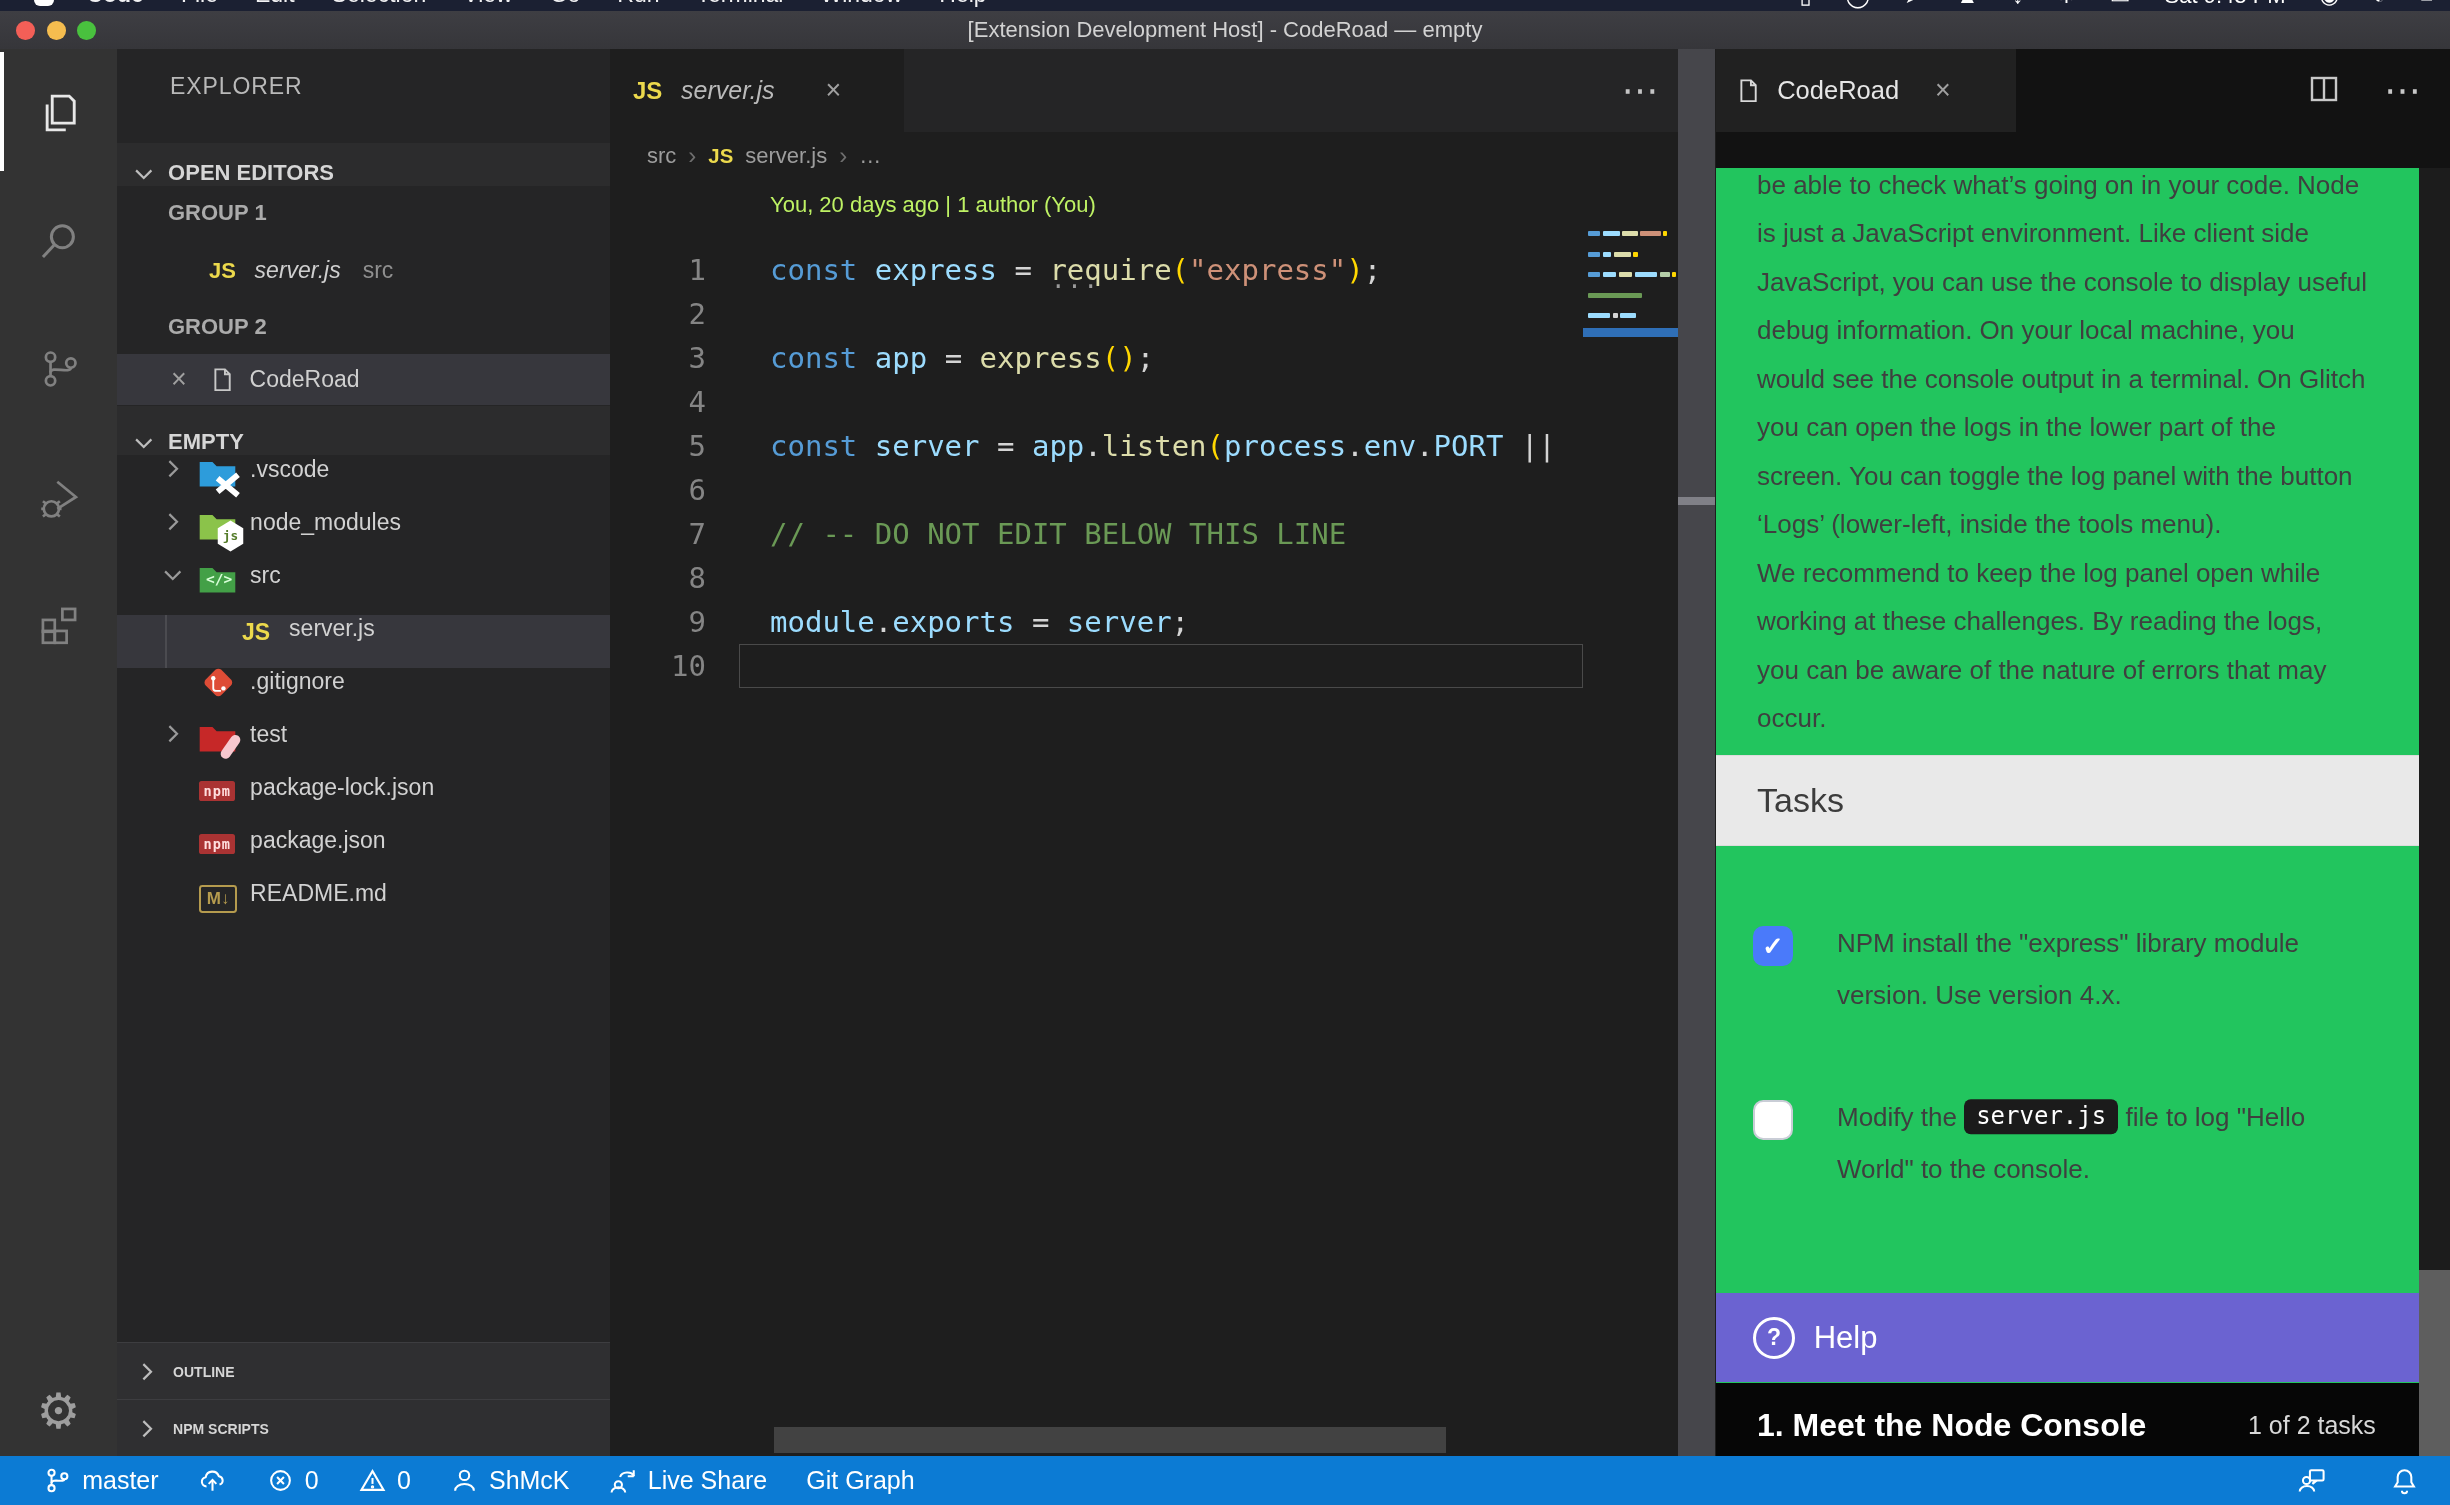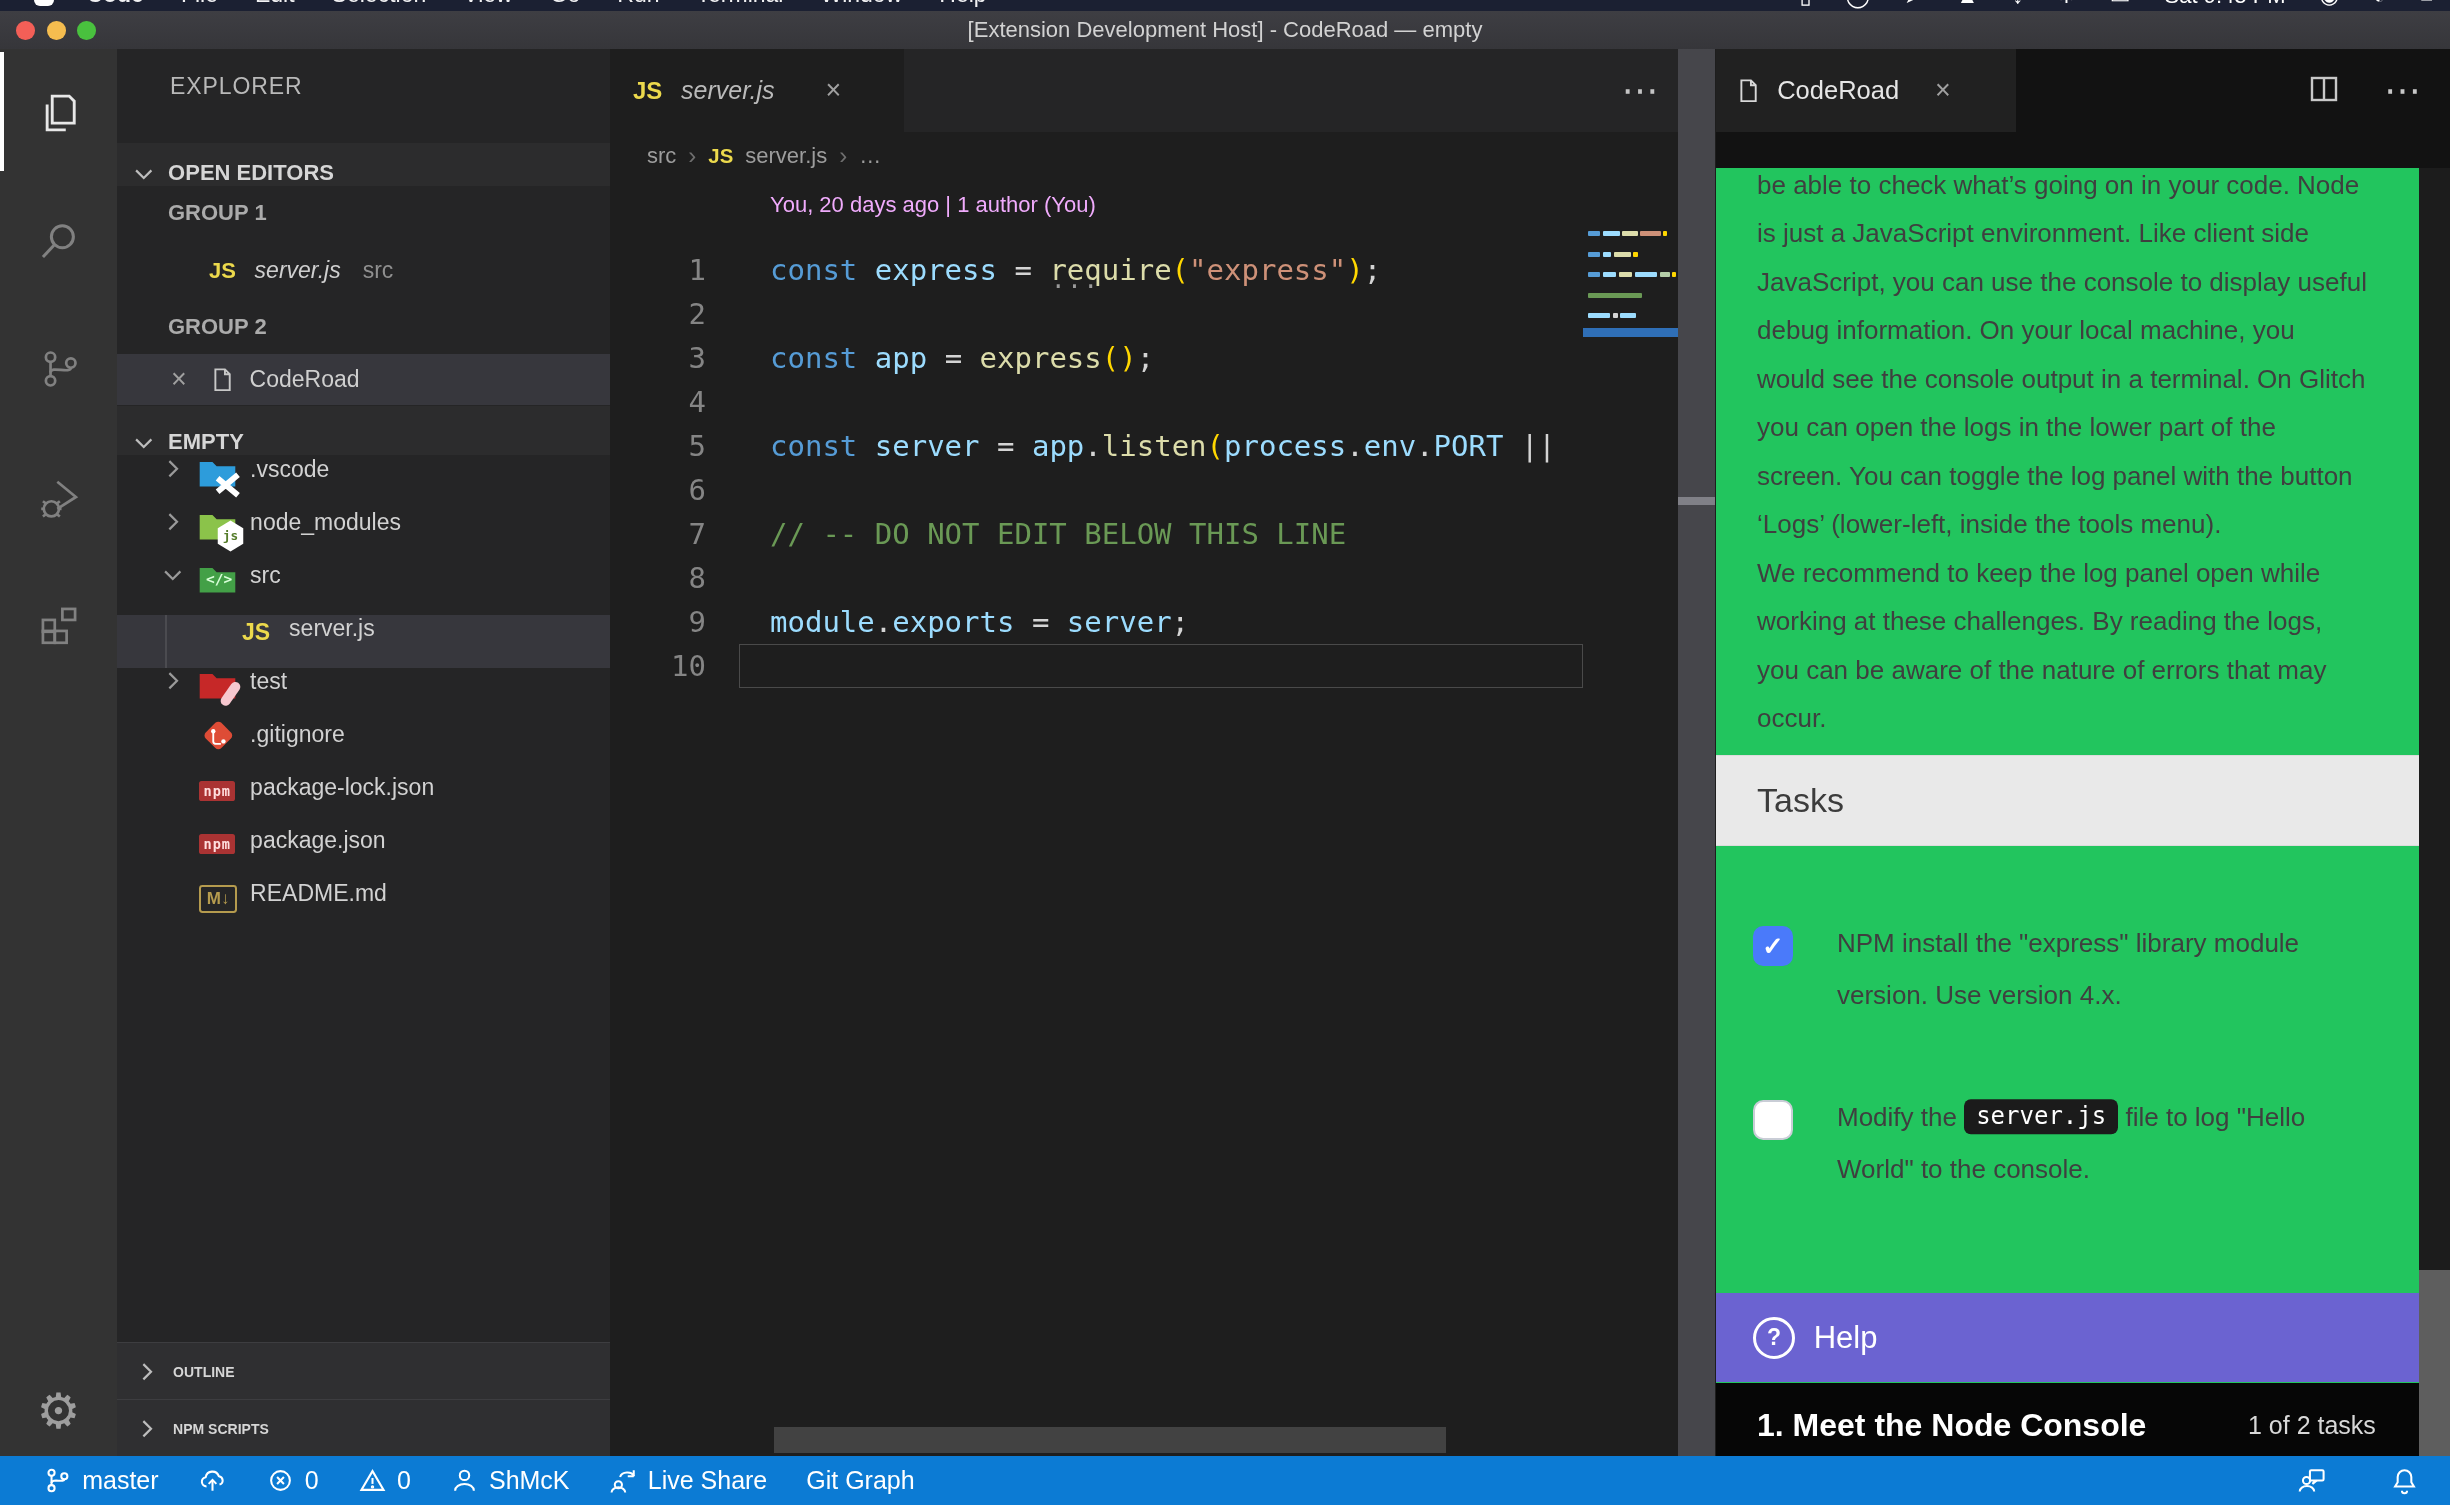--- a/index.html
+++ b/index.html
@@ -48,21 +48,21 @@
   .editor{position:absolute;left:611px;top:49px;width:1068px;height:1407px;background:#1e1e1e;overflow:hidden;}
   .ed-tabbar{position:absolute;left:0;top:0;width:1068px;height:83px;background:#252526;}
   .ed-tab{position:absolute;left:0;top:0;width:293px;height:83px;background:#1e1e1e;display:flex;align-items:center;}
   .ed-tab .jsbadge{margin-left:22px;font-size:24px;}
   .ed-tab-title{margin-left:18.7px;font-size:25px;color:#bababa;font-style:italic;}
   .ed-tab .closex{margin-left:51px;}
   .ed-actions{position:absolute;right:20.4px;top:0;height:83px;display:flex;align-items:center;color:#c5c5c5;font-size:37px;}
   .breadcrumb{position:absolute;left:36px;top:83px;height:48px;display:flex;align-items:center;font-size:22px;color:#9d9d9d;gap:12px;}
   .breadcrumb .sep{color:#6f6f6f;font-size:24px;}
   .breadcrumb .jsbadge{font-size:20.4px;}
-  .blame{position:absolute;left:159px;top:143px;font-size:22px;color:#f0abfc;text-align:right;}
+  .blame{position:absolute;left:159px;top:143px;font-size:22px;color:#bef264;text-align:right;}
   .codewrap{position:absolute;left:0;top:199px;width:1068px;}
   .code-line{position:relative;height:44px;white-space:pre;font-family:"DejaVu Sans Mono","Liberation Mono",monospace;font-size:29px;line-height:44px;}
   .lnum{position:absolute;left:0;width:95px;text-align:right;color:#858585;}
   .ltext{position:absolute;left:159px;}
   .tok-kw{color:#569CD6;}.tok-v{color:#9CDCFE;}.tok-fn{color:#DCDCAA;}
   .tok-s{color:#CE9178;}.tok-p{color:#FFD700;}.tok-op{color:#D4D4D4;}.tok-cm{color:#6A9955;}
   .tok-fnh{color:#DCDCAA;position:relative;}
   .tok-fnh::after{content:"...";position:absolute;left:1.7px;bottom:-15.3px;color:#9a9a9a;font-size:24px;letter-spacing:1.7px;}
   .curline{position:absolute;left:128px;right:96px;height:44px;border:1.7px solid #4a4a4a;box-sizing:border-box;}
   .minimap{position:absolute;left:972px;top:133px;width:96px;bottom:0;background:#1e1e1e;}
@@ -288,50 +288,50 @@
           <span class="indent-guide"></span>
           <span style="width:25.5px;margin-left:82px;"></span>
           <span class="tree-icon" style="position:relative;margin-left:12px;">
             <span class="fi" style="display:flex;align-items:center;justify-content:center;">
               <span class="jsbadge" style="font-size:23px;">JS</span>
             </span>
           </span>
           <span>server.js</span>
         </div>
         <div class="tree-row">
-          <span class="chev" style="margin-left:43px;">
-            <svg viewBox="0 0 30 30">
-              <path d="M11 6 L20 15 L11 24" fill="none" stroke="#9a9a9a" stroke-width="2.6" transform=""></path>
-            </svg>
-          </span>
-          <span class="tree-icon" style="position:relative;margin-left:12px;">
-            <span class="fi">
-              <svg viewBox="0 0 46 40">
-                <path d="M2 7 h15 l5 5 h22 v24 H2 z" fill="#c62828"></path>
-              </svg>
-              <svg style="position:absolute;left:12px;top:8.5px;" width="20.4" height="20.4" viewBox="0 0 24 24">
-                <rect x="9" y="2" width="7" height="19" rx="3.5" fill="#f7c8cf" transform="rotate(35 12 12)"></rect>
-              </svg>
-            </span>
-          </span>
-          <span>test</span>
-        </div>
-        <div class="tree-row">
           <span style="width:25.5px;margin-left:43px;"></span>
           <span class="tree-icon" style="position:relative;margin-left:12px;">
             <span class="fi">
               <svg viewBox="0 0 46 40">
                 <rect x="11" y="4" width="26" height="26" rx="5" fill="#de4c36" transform="rotate(45 24 17)"></rect>
                 <circle cx="18" cy="12" r="2.6" fill="#fff"></circle>
                 <circle cx="30" cy="24" r="2.6" fill="#fff"></circle>
                 <path d="M18 14 L18 24 Q18 27 22 27 L27 27" stroke="#fff" stroke-width="2.2" fill="none"></path>
               </svg>
             </span>
           </span>
           <span>.gitignore</span>
+        </div>
+        <div class="tree-row">
+          <span class="chev" style="margin-left:43px;">
+            <svg viewBox="0 0 30 30">
+              <path d="M11 6 L20 15 L11 24" fill="none" stroke="#9a9a9a" stroke-width="2.6" transform=""></path>
+            </svg>
+          </span>
+          <span class="tree-icon" style="position:relative;margin-left:12px;">
+            <span class="fi">
+              <svg viewBox="0 0 46 40">
+                <path d="M2 7 h15 l5 5 h22 v24 H2 z" fill="#c62828"></path>
+              </svg>
+              <svg style="position:absolute;left:12px;top:8.5px;" width="20.4" height="20.4" viewBox="0 0 24 24">
+                <rect x="9" y="2" width="7" height="19" rx="3.5" fill="#f7c8cf" transform="rotate(35 12 12)"></rect>
+              </svg>
+            </span>
+          </span>
+          <span>test</span>
         </div>
         <div class="tree-row">
           <span style="width:25.5px;margin-left:43px;"></span>
           <span class="tree-icon" style="position:relative;margin-left:12px;">
             <span class="fi">
               <span class="npmbox">npm</span>
             </span>
           </span>
           <span>package-lock.json</span>
         </div>

